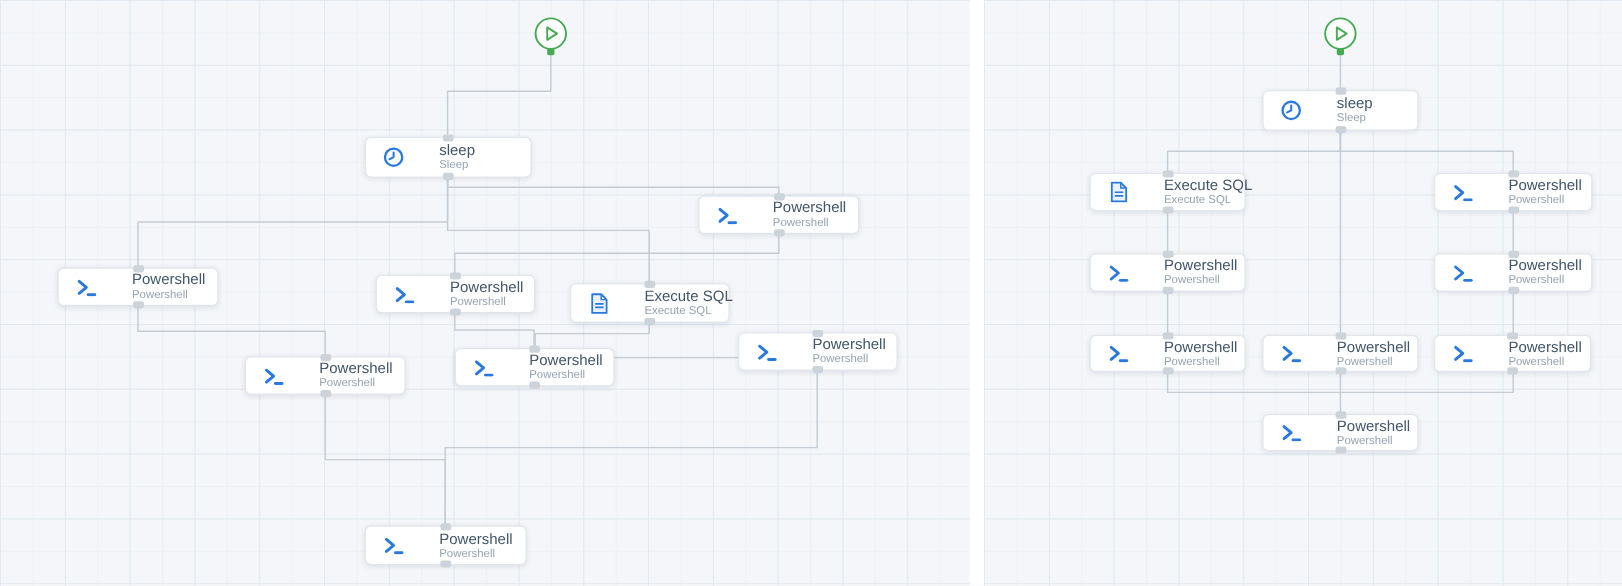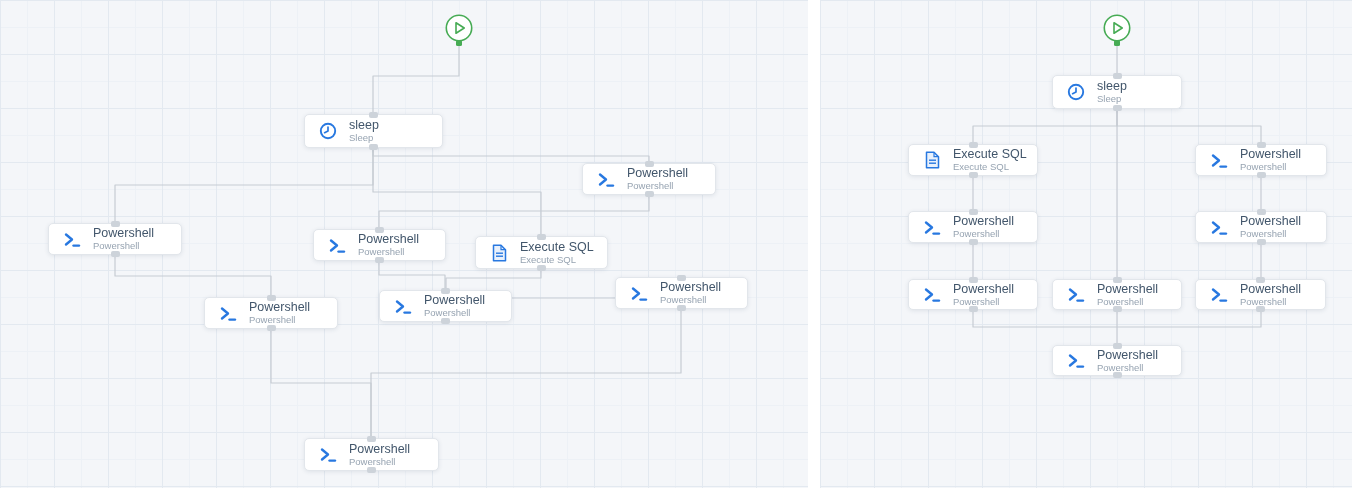--- a/index.html
+++ b/index.html
@@ -17,21 +17,21 @@
       linear-gradient(to bottom,#edf1f6 1px,transparent 1px);
     background-size:54px 54px,54px 54px,27px 27px,27px 27px;
   }
   .panel.left{left:0;width:808px;}
   .panel.right{left:820px;width:532px;}
   svg.edges{position:absolute;left:0;top:0;pointer-events:none;}
   svg.edges path{fill:none;stroke:#c6ccd3;stroke-width:1.2;stroke-linejoin:round;}
   .node{
     position:absolute;box-sizing:border-box;display:flex;align-items:center;
     background:#ffffff;border:1px solid #e2e6eb;border-radius:5px;
-    box-shadow:0 1px 4px rgba(40,60,90,.10);padding:0 8px 0 13px;cursor:pointer;
+    box-shadow:0 1px 4px rgba(40,60,90,.10);padding:0 8px 0 13px;cursor:pointer;gap:17px;
   }
   .node .nicon{flex:0 0 auto;display:flex;align-items:center;justify-content:center;width:20px;margin-right:11px;}
   .node .ntext{display:flex;flex-direction:column;justify-content:center;min-width:0;}
   .node .ntitle{font-size:12.5px;color:#42566b;line-height:1.2;white-space:nowrap;}
   .node .nsub{font-size:9.5px;color:#96a3b1;line-height:1.15;white-space:nowrap;}
   .port{
     position:absolute;left:50%;width:9px;height:6px;margin-left:-4.5px;
     background:#cdd3da;border-radius:2px;
   }
   .port.top{top:-3px;}

